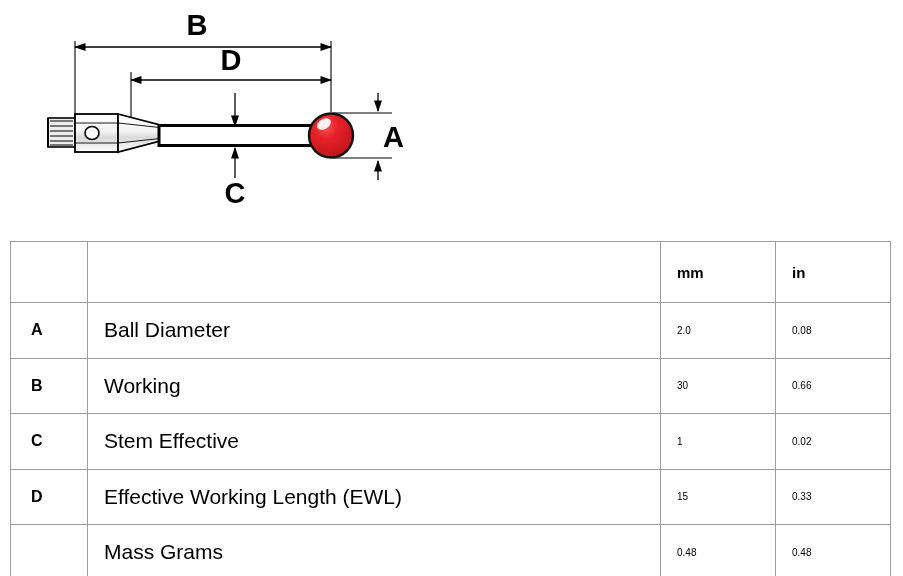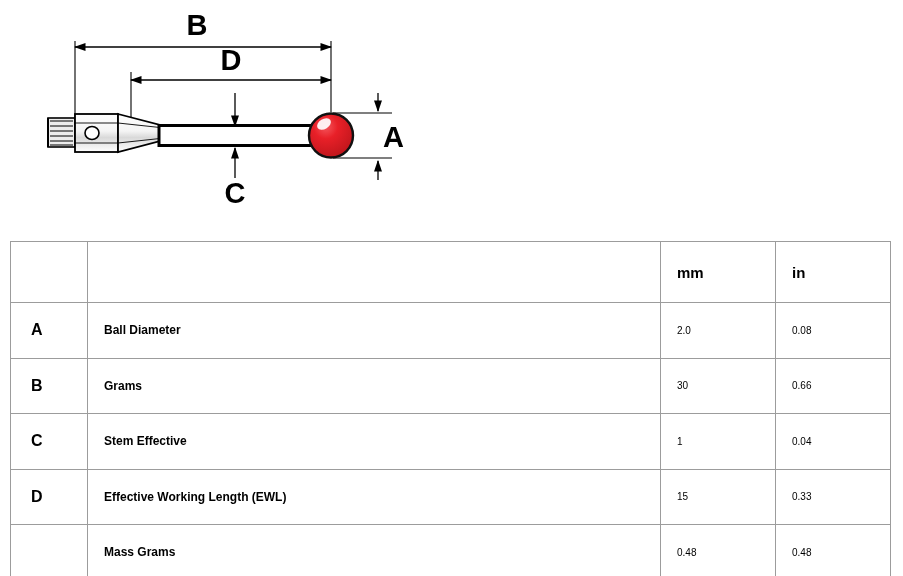--- a/index.html
+++ b/index.html
@@ -56,21 +56,21 @@
     vertical-align: middle;
     text-align: left;
     font-weight: normal;
   }
   table.spec thead th { height: 60px; }
   table.spec th.hdr-unit {
     font-weight: bold;
     font-size: 15px;
   }
   table.spec td.ref  { font-weight: bold; font-size: 16px; padding-left: 20px; }
-  table.spec td.desc { font-weight: bold; font-size: 12px; }
+  table.spec td.desc { font-weight: normal; font-size: 21px; }
   table.spec td.val  { font-weight: normal; font-size: 10px; }
 </style>
 </head>
 <body>
 
 <div id="diagram-area">
   <svg id="stylus-svg" width="903" height="232" viewBox="0 0 903 232">
     <defs>
       <radialGradient id="ballGrad" cx="38%" cy="30%" r="72%">
         <stop offset="0%" stop-color="#F4565C"></stop>
@@ -180,29 +180,29 @@
     </thead>
     <tbody>
       <tr>
         <td class="ref">A</td>
         <td class="desc">Ball Diameter</td>
         <td class="val">2.0</td>
         <td class="val">0.08</td>
       </tr>
       <tr>
         <td class="ref">B</td>
-        <td class="desc">Grams</td>
+        <td class="desc">Working</td>
         <td class="val">30</td>
         <td class="val">0.66</td>
       </tr>
       <tr>
         <td class="ref">C</td>
         <td class="desc">Stem Effective</td>
         <td class="val">1</td>
-        <td class="val">0.04</td>
+        <td class="val">0.02</td>
       </tr>
       <tr>
         <td class="ref">D</td>
         <td class="desc">Effective Working Length (EWL)</td>
         <td class="val">15</td>
         <td class="val">0.33</td>
       </tr>
       <tr>
         <td class="ref"></td>
         <td class="desc">Mass Grams</td>

